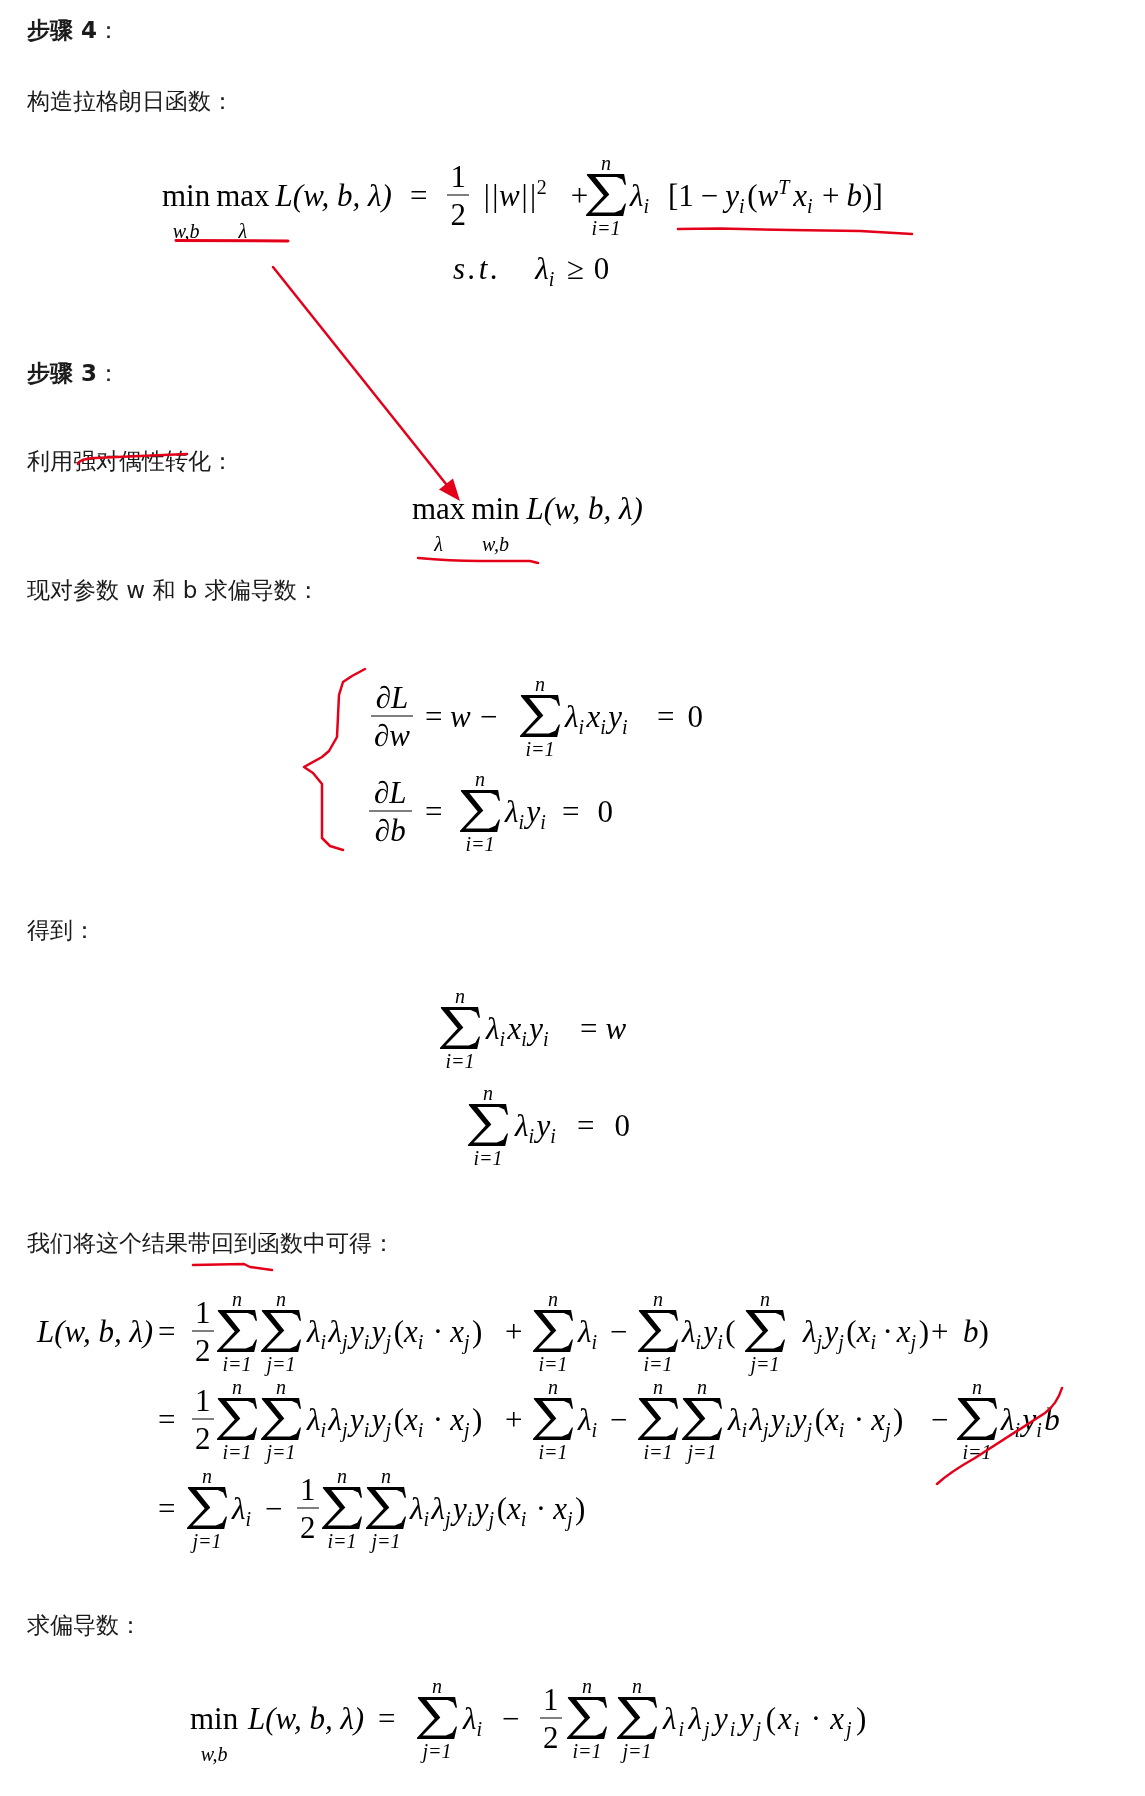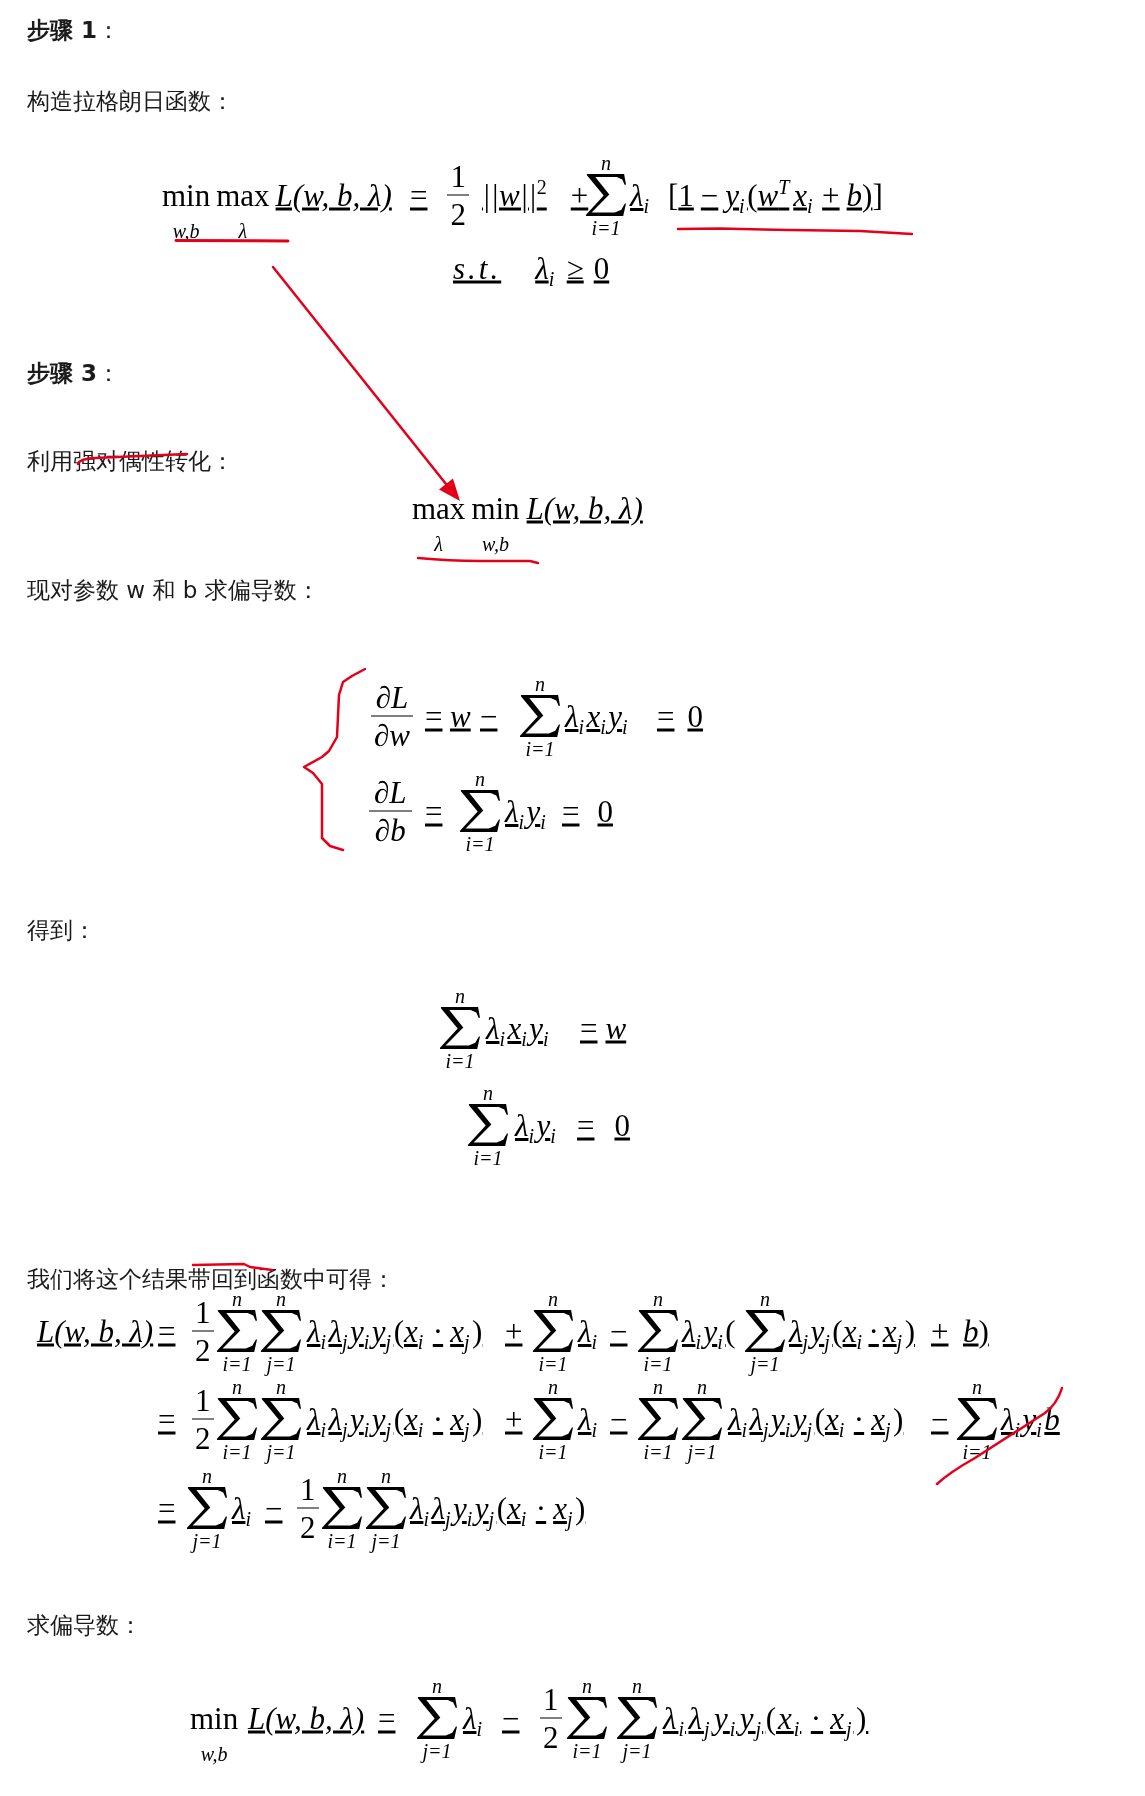--- a/index.html
+++ b/index.html
@@ -6,21 +6,21 @@
   html, body { width:1145px; height:1796px; background:#ffffff; overflow:hidden; }
   body { position:relative; font-family:"DejaVu Sans","Liberation Sans",sans-serif; color:#1b1b1b; }
 
   .p { position:absolute; left:27px; font-size:23px; line-height:30px; white-space:nowrap; }
   .step { font-weight:bold; }
   .step .colon { font-weight:normal; }
 
   .seg { position:absolute; display:flex; align-items:center; transform:translateY(-50%);
          white-space:nowrap; font-family:"Liberation Serif","DejaVu Serif",serif;
          font-size:31px; line-height:1; color:#000; }
-  .g { display:inline-block; line-height:1;text-decoration:underline; }
+  .g { display:inline-block; line-height:1; }
   .mi { font-style:italic; }
   .mu { font-style:normal; }
   .sb { font-size:20px; line-height:0; vertical-align:-7px; font-style:italic; margin-right:2.5px; }
   .sp { font-size:20px; line-height:0; vertical-align:12px; }
   .dot { margin:0 7px; }
   .rel { margin:0 10px; }
   .bin { margin:0 7px; }
 
   .sum { position:relative; display:inline-block; width:40px; height:42px; margin:0 2px; }
   .sum svg { display:block; width:40px; height:42px; }
@@ -44,28 +44,28 @@
 <body>
 
 <svg width="0" height="0" style="position:absolute">
   <defs>
     <symbol id="sigma" viewBox="0 0 40 42">
       <polygon fill="#000" points="0.9,0 38.1,0 40,10.7 38.6,10.7 36.3,5.4 30.7,3.1 9.3,3.1 23.3,20.6 5.6,38.4 28.8,38.4 35.3,35.8 38.9,29.5 40,29.5 37.2,42 0,42 0,40.7 17.7,21.5 0.9,1.3"></polygon>
     </symbol>
   </defs>
 </svg>
 
-<div class="p step" style="top:15px"><span>步骤 1</span><span class="colon">：</span></div>
+<div class="p step" style="top:15px"><span>步骤 4</span><span class="colon">：</span></div>
 <div class="p" style="top:86px">构造拉格朗日函数：</div>
 
 <div class="p step" style="top:358px"><span>步骤 3</span><span class="colon">：</span></div>
 <div class="p" style="top:446px">利用强对偶性转化：</div>
 <div class="p" style="top:575px">现对参数 w 和 b 求偏导数：</div>
 <div class="p" style="top:915px">得到：</div>
-<div class="p" style="top:1264px">我们将这个结果带回到函数中可得：</div>
+<div class="p" style="top:1228px">我们将这个结果带回到函数中可得：</div>
 <div class="p" style="top:1610px">求偏导数：</div>
 
 <div class="seg" style="left:162px;top:195px">
   <span class="op"><span>min</span><span class="under">w,b</span></span>
   <span class="op" style="margin-left:6px"><span>max</span><span class="under">λ</span></span>
   <span class="g mi" style="margin-left:6px">L(w, b, λ)</span>
 </div>
 <div class="seg" style="left:410px;top:195px">
   <span class="g">=</span>
   <span class="frac" style="margin-left:20px">
@@ -244,21 +244,21 @@
   <span class="g" style="margin-left:2px"><span class="mi">λ</span><span class="sb">i</span><span class="mi">y</span><span class="sb">i</span><span class="mu">(</span></span>
 </div>
 <div class="seg" style="left:743px;top:1331px">
   <span class="sum">
       <span class="ul">n</span>
       <svg viewBox="0 0 40 42">
         <use href="#sigma"></use>
       </svg>
       <span class="ll">j=1</span>
     </span>
-  <span class="g" style="margin-left:2px"><span class="mi">λ</span><span class="sb">j</span><span class="mi">y</span><span class="sb">j</span><span class="mu">(</span><span class="mi">x</span><span class="sb">i</span><span class="mu dot" style="margin:0 4px">·</span><span class="mi">x</span><span class="sb">j</span><span class="mu">)</span></span>
+  <span class="g" style="margin-left:16px"><span class="mi">λ</span><span class="sb">j</span><span class="mi">y</span><span class="sb">j</span><span class="mu">(</span><span class="mi">x</span><span class="sb">i</span><span class="mu dot" style="margin:0 4px">·</span><span class="mi">x</span><span class="sb">j</span><span class="mu">)</span></span>
 </div>
 <div class="seg" style="left:931px;top:1331px">
     <span class="g">+</span>
   </div>
 <div class="seg" style="left:963px;top:1331px">
     <span class="g"><span class="mi">b</span><span class="mu">)</span></span>
   </div>
 
 <div class="seg" style="left:158px;top:1419px">
     <span class="g">=</span>

